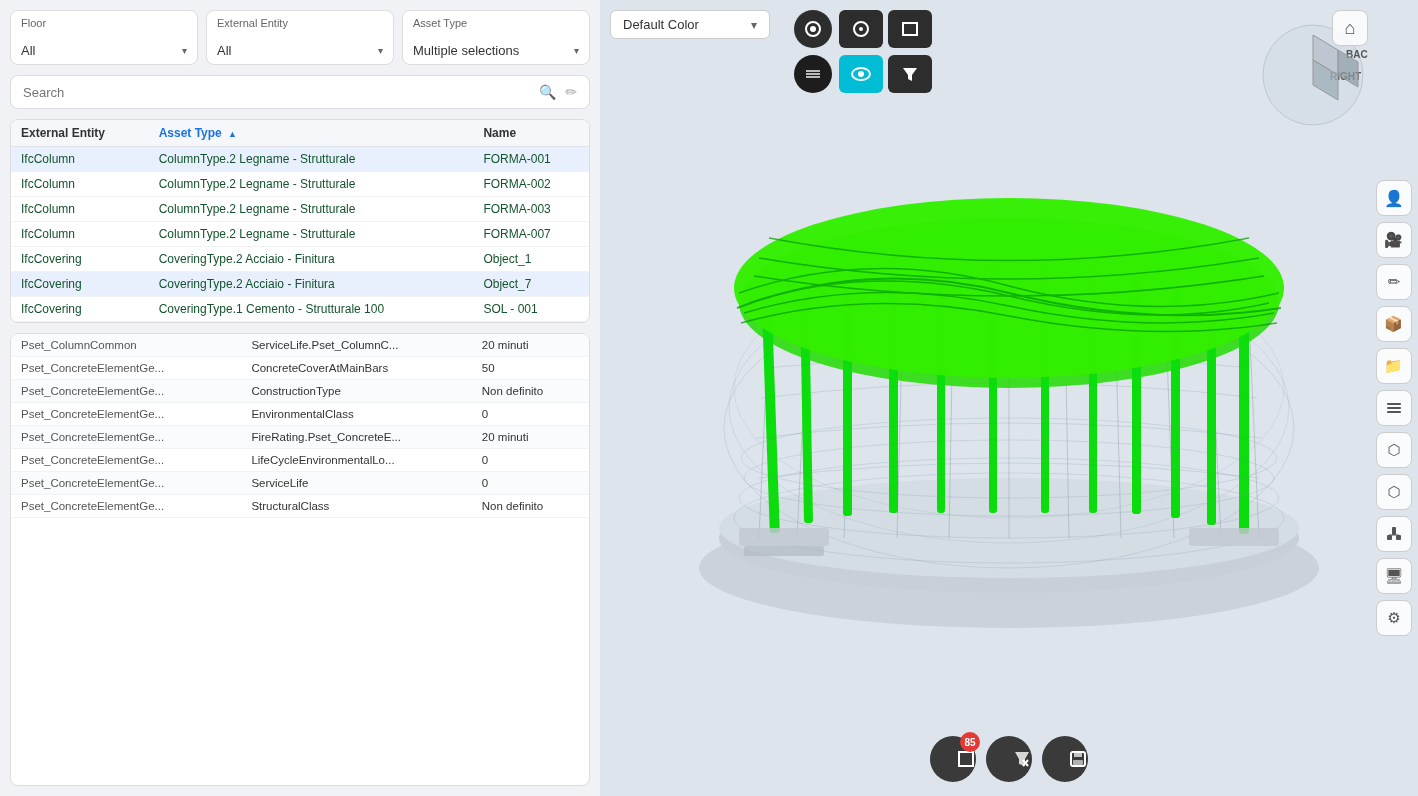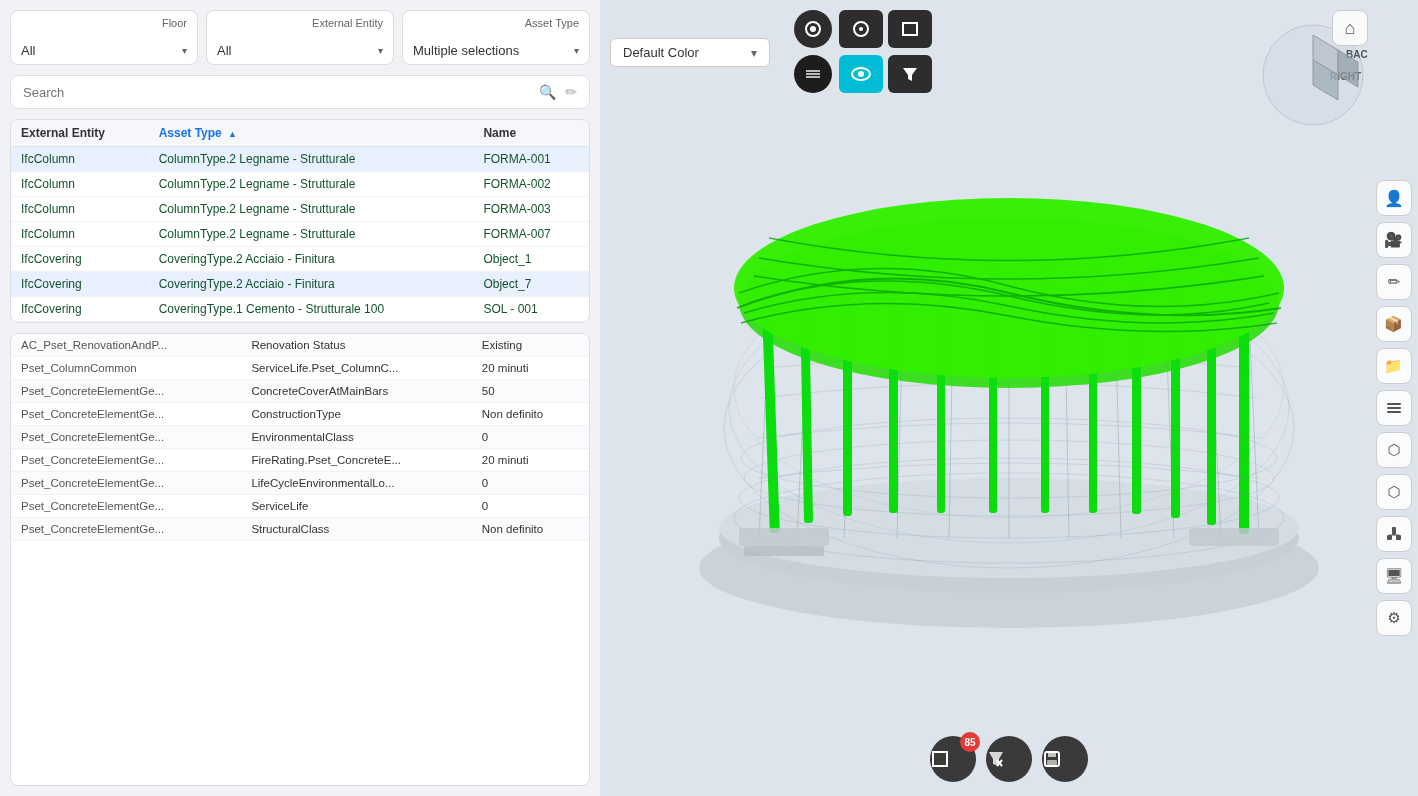--- a/index.html
+++ b/index.html
@@ -14,21 +14,20 @@
       flex-direction: column;
       padding: 10px;
       gap: 10px;
       overflow: hidden;
     }
 
     
     .filter-row {
       display: flex;
       gap: 8px;
-      text-align: right;
     }
     .filter-dropdown {
       flex: 1;
       background: #fff;
       border: 1px solid #ddd;
       border-radius: 8px;
       padding: 6px 10px;
       cursor: pointer;
     }
     .filter-dropdown-label {
@@ -200,21 +199,21 @@
       z-index: 10;
     }
     .bottom-btn {
       width: 46px;
       height: 46px;
       border-radius: 50%;
       background: #3a3a3a;
       border: none;
       display: flex;
       align-items: center;
-      justify-content: flex-start;
+      justify-content: flex-end;
       cursor: pointer;
       font-size: 17px;
       color: #fff;
       position: relative;
     }
     .bottom-btn .badge {
       position: absolute;
       top: -4px;
       right: -4px;
       background: #e53935;
@@ -332,25 +331,20 @@
     </tr>
           </tbody>
       </table>
     </div>
   </div>
 
   <div class="attr-section">
     <div class="attr-table-container">
       <table class="attr-table">
         <tbody id="attr-list-body">
-        <tr>
-      <td style="color:#555;">AC_Pset_RenovationAndP...</td>
-      <td>Renovation Status</td>
-      <td>Existing</td>
-    </tr>
             <tr>
       <td style="color:#555;">Pset_ColumnCommon</td>
       <td>ServiceLife.Pset_ColumnC...</td>
       <td>20 minuti</td>
     </tr>
             <tr>
       <td style="color:#555;">Pset_ConcreteElementGe...</td>
       <td>ConcreteCoverAtMainBars</td>
       <td>50</td>
     </tr>
@@ -386,21 +380,21 @@
     </tr>
           </tbody>
       </table>
     </div>
   </div>
 
 </div>
 
 <div class="right-panel">
 
-  <div style="position:absolute;top:10px;left:10px;display:flex;align-items:center;gap:24px;z-index:10;">
+  <div style="position:absolute;top:10px;left:10px;display:flex;align-items:flex-start;gap:24px;z-index:10;">
     <div class="color-dropdown">
       <span>Default Color</span>
       <span style="color:#666;font-size:12px;">▾</span>
     </div>
 
     <div style="display:grid;grid-template-columns:40px 44px 44px;grid-template-rows:40px 40px;gap:5px;">
 
       <button class="tg-btn" title="Layers" style="font-size:16px;">
         <svg width="18" height="18" viewBox="0 0 18 18" fill="none">
           <circle cx="9" cy="9" r="7" stroke="white" stroke-width="2" fill="none"></circle>

